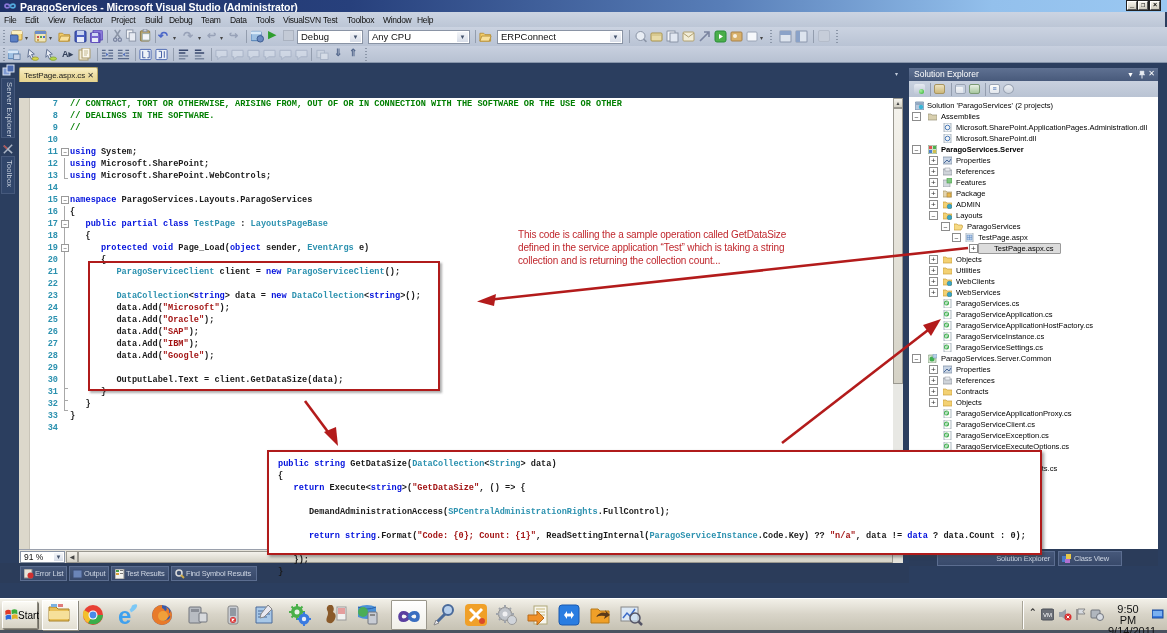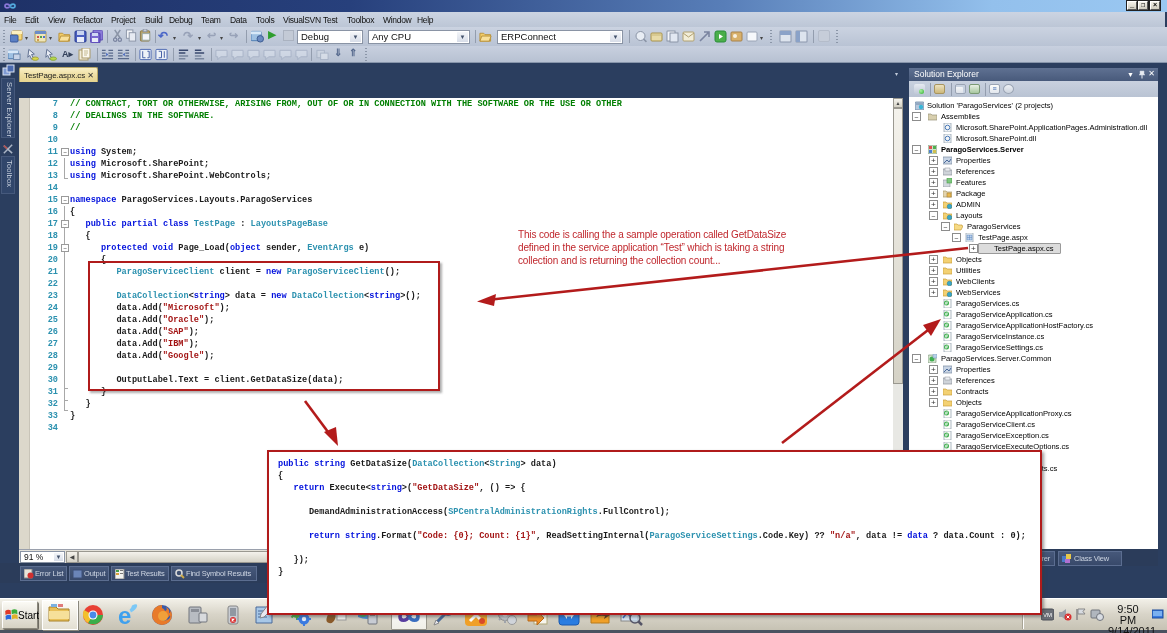--- a/index.html
+++ b/index.html
@@ -66,20 +66,21 @@
 #anno{left:518px;top:228px;color:#c0272d;font-size:10px;line-height:13px;letter-spacing:-0.15px}
 </style>
 </head>
 <body>
 <div id="page">
   <div class="abs" id="titlebar"></div>
   <svg class="abs" style="left:3px;top:1px" width="14" height="10" viewBox="0 0 14 10">
       <path d="M7 5 C5.6 2.4 2 2.4 2 5 C2 7.6 5.6 7.6 7 5" stroke="#8a76d8" stroke-width="1.7" fill="none"></path>
       <path d="M7 5 C8.4 2.4 12 2.4 12 5 C12 7.6 8.4 7.6 7 5" stroke="#52aade" stroke-width="1.7" fill="none"></path>
     </svg>
+  <div class="abs" id="title-text">ParagoServices - Microsoft Visual Studio (Administrator)</div>
   <div class="abs winbtn" style="left:1127px">_</div>
   <div class="abs winbtn" style="left:1138px">❐</div>
   <div class="abs winbtn" style="left:1150px">×</div>
   <div class="abs" id="menubar">
     <span style="left:4px">File</span>
       <span style="left:25px">Edit</span>
       <span style="left:48px">View</span>
       <span style="left:73px">Refactor</span>
       <span style="left:111px">Project</span>
       <span style="left:145px">Build</span>
@@ -836,25 +837,25 @@
   <svg class="abs" style="left:0;top:0;pointer-events:none" width="1167" height="633" viewBox="0 0 1167 633">
     <g stroke="#b31b1b" stroke-width="2.6" fill="#b31b1b">
       <line x1="968" y1="248" x2="492" y2="299.5"></line>
       <polygon points="477,301.5 496,294 494,306" stroke="none"></polygon>
       <line x1="305" y1="401" x2="331" y2="436"></line>
       <polygon points="338,446 324,432 336,427" stroke="none"></polygon>
       <line x1="782" y1="443" x2="932" y2="327"></line>
       <polygon points="941,319 923,325 931,336" stroke="none"></polygon>
     </g>
   </svg>
-  <div class="abs redbox" id="box2" style="left:267px;top:450px;width:775px;height:165px">
+  <div class="abs redbox" id="box2" style="left:267px;top:450px;width:775px;height:105px">
     <pre class="code" style="position:absolute;left:9px;top:6px"><span class="k">public</span> <span class="k">string</span> GetDataSize(<span class="t">DataCollection</span>&lt;<span class="t">String</span>&gt; data)
 {
    <span class="k">return</span> Execute&lt;<span class="k">string</span>&gt;(<span class="s">"GetDataSize"</span>, () =&gt; {
 
       DemandAdministrationAccess(<span class="t">SPCentralAdministrationRights</span>.FullControl);
 
-      <span class="k">return</span> <span class="k">string</span>.Format(<span class="s">"Code: {0}; Count: {1}"</span>, ReadSettingInternal(<span class="t">ParagoServiceSettings</span>.Code.Key) ?? <span class="s">"n/a"</span>, data != <span class="k">data</span> ? data.Count : 0);
+      <span class="k">return</span> <span class="k">string</span>.Format(<span class="s">"Code: {0}; Count: {1}"</span>, ReadSettingInternal(<span class="t">ParagoServiceInstance</span>.Code.Key) ?? <span class="s">"n/a"</span>, data != <span class="k">data</span> ? data.Count : 0);
 
    });
 }</pre>
   </div>
 </div>
 
 </body></html>

